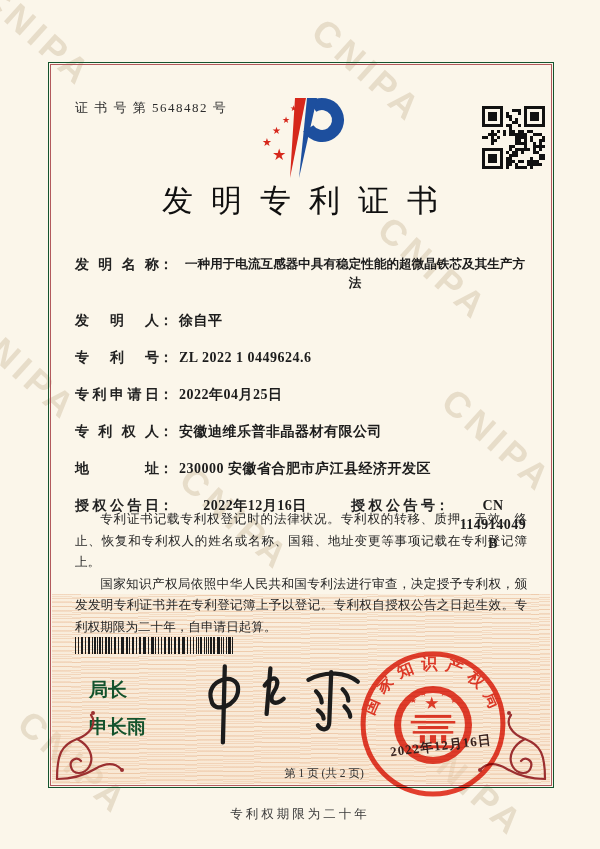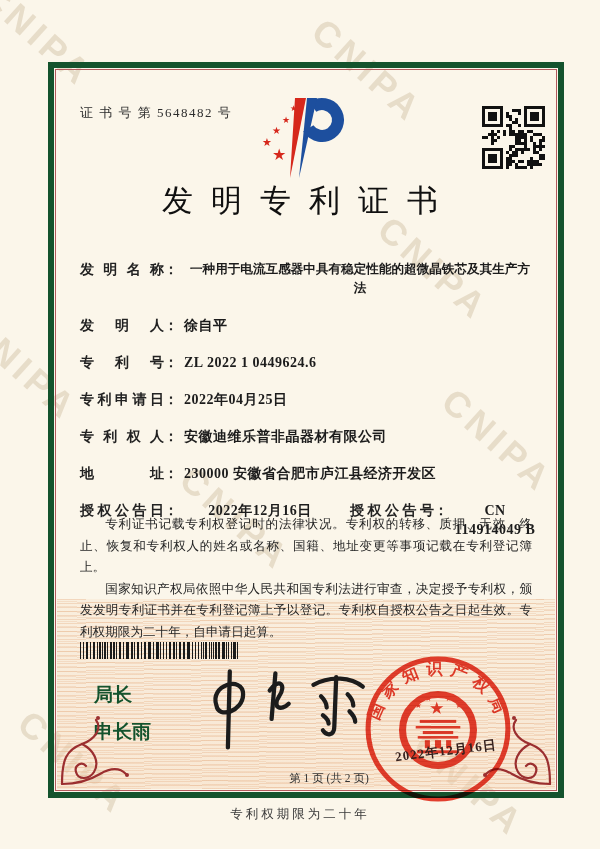--- a/index.html
+++ b/index.html
@@ -8,21 +8,21 @@
     background:#fbf6ea;
     font-family:"Liberation Serif","DejaVu Serif",serif;color:#222;
   }
   
   .wm{position:absolute;font-family:"Liberation Sans","DejaVu Sans",sans-serif;
       font-weight:bold;font-size:36px;letter-spacing:5px;
       color:rgba(186,162,125,.30);transform:rotate(42deg);white-space:nowrap;
       pointer-events:none;z-index:1;}
   
   .frame{position:absolute;left:48px;top:62px;width:504px;height:724px;
-         border:6px solid #14532d;z-index:2;}
+         border:1px solid #14532d;z-index:2;}
   .frame .inner-line{position:absolute;inset:1px;border:1px solid #b2595c;pointer-events:none;}
   
   .guilloche{position:absolute;left:3px;right:3px;bottom:3px;height:190px;z-index:0;
     background:
       repeating-linear-gradient(179deg, rgba(231,180,140,.40) 0 1px, rgba(255,255,255,0) 1px 4px),
       repeating-linear-gradient(181.5deg, rgba(231,180,140,.30) 0 1px, rgba(255,255,255,0) 1px 5px),
       linear-gradient(rgba(247,221,196,.30), rgba(245,214,185,.45));}
   .certno{position:absolute;left:26px;top:36px;font-size:13px;letter-spacing:1.5px;color:#2d2d2d;z-index:3;}
   .logo{position:absolute;left:250px;top:96px;width:100px;height:84px;z-index:3;}
   .qr{position:absolute;left:482px;top:106px;width:63px;height:63px;z-index:3;}
@@ -239,21 +239,21 @@
     </div>
     <div class="row">
       <span class="lbl">地址</span>
         <span class="colon">：</span>
       <span class="val">230000 安徽省合肥市庐江县经济开发区</span>
     </div>
     <div class="row grantrow">
       <span class="lbl">授权公告日</span>
         <span class="colon">：</span>
       <span class="val date1">2022年12月16日</span>
-      <span class="lbl" style="margin-left:14px">授权公告号</span>
+      <span class="lbl" style="margin-left:20px">授权公告号</span>
         <span class="colon">：</span>
       <span class="val">CN 114914049 B</span>
     </div>
   </div>
 
   <div class="body-text">
     <p>专利证书记载专利权登记时的法律状况。专利权的转移、质押、无效、终止、恢复和专利权人的姓名或名称、国籍、地址变更等事项记载在专利登记簿上。</p>
     <p>国家知识产权局依照中华人民共和国专利法进行审查，决定授予专利权，颁发发明专利证书并在专利登记簿上予以登记。专利权自授权公告之日起生效。专利权期限为二十年，自申请日起算。</p>
   </div>
 

